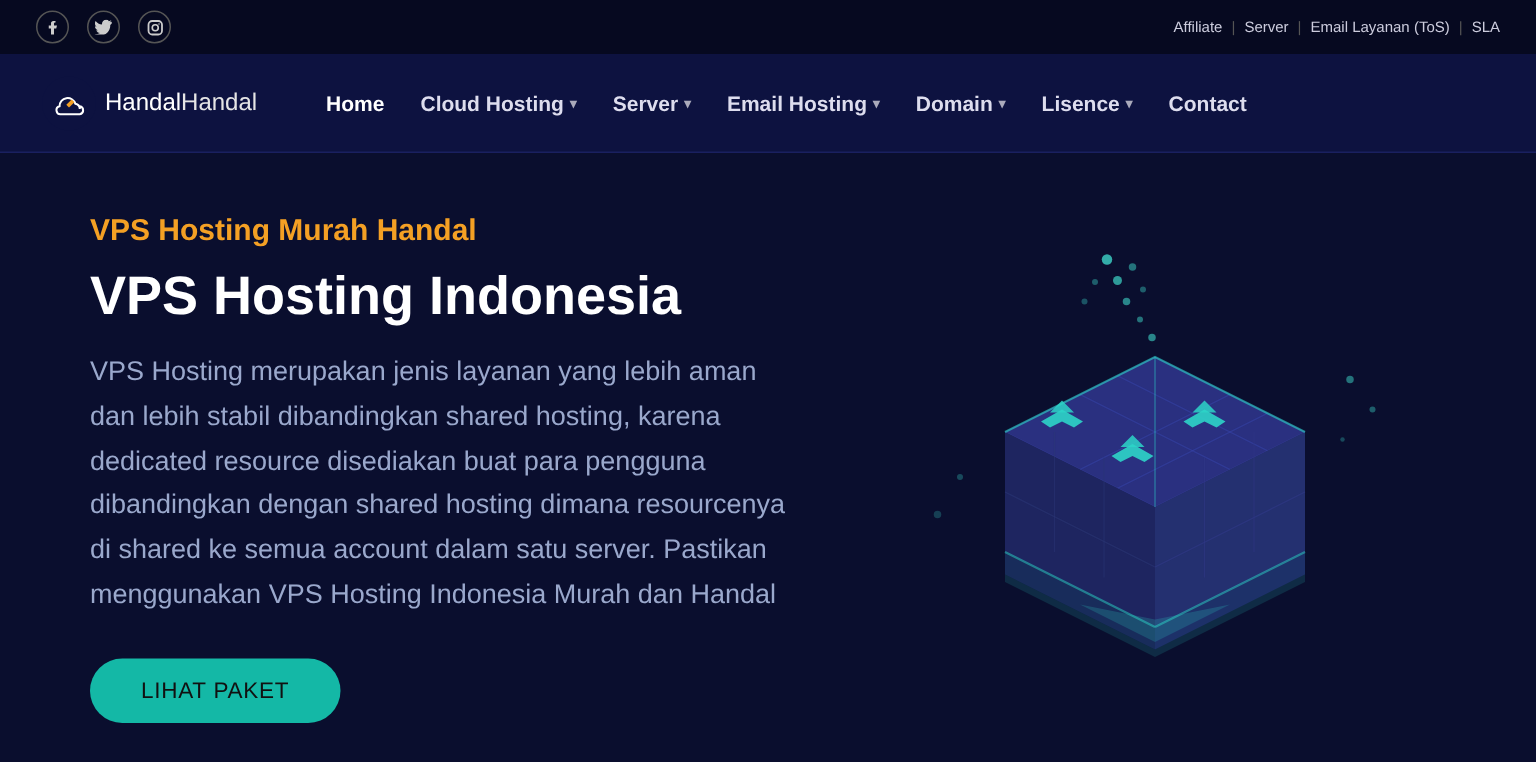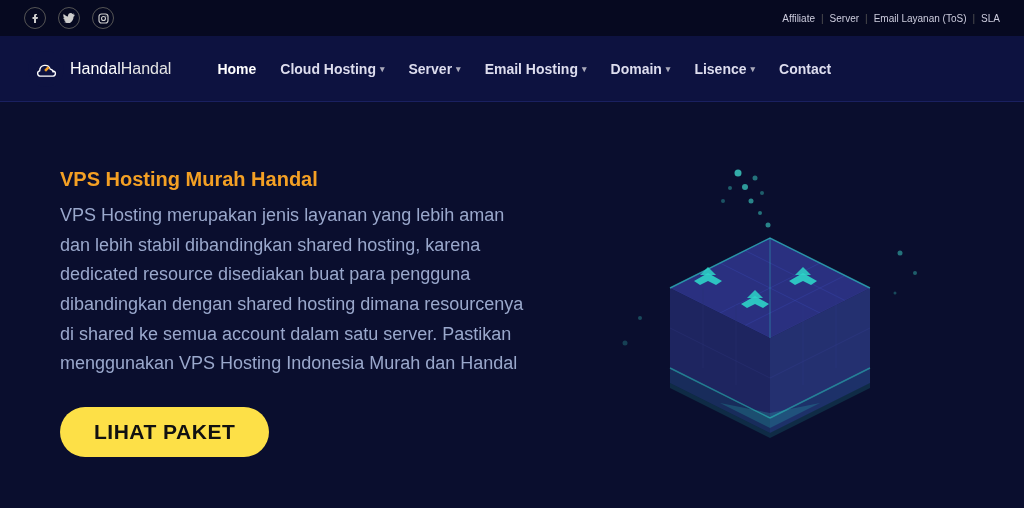--- a/index.html
+++ b/index.html
@@ -127,27 +127,27 @@
       line-height: 1.15;
     }
     .hero-desc {
       color: #9aa8cc;
       font-size: 18px;
       line-height: 1.65;
       margin-bottom: 28px;
       max-width: 470px;
     }
     .hero-btn {
-      background: #fde047;
+      background: #14b8a6;
       color: #111;
       border: none;
       border-radius: 25px;
       padding: 13px 34px;
-      font-size: 21px;
-      font-weight: 700;
+      font-size: 15px;
+      font-weight: 400;
       cursor: pointer;
       letter-spacing: 0.5px;
     }
 
     .hero-right {
       flex: 0 0 380px;
       display: flex;
       align-items: center;
       justify-content: center;
       position: relative;
@@ -223,20 +223,21 @@
       <span>Lisence</span>
       <span class="nav-arrow">▾</span>
     </li>
     <li class="nav-item nav-contact">Contact</li>
   </ul>
 </nav>
 
 <section class="hero">
   <div class="hero-left">
     <p class="hero-subtitle">VPS Hosting Murah Handal</p>
+    <h1 class="hero-title">VPS Hosting Indonesia</h1>
     <p class="hero-desc">VPS Hosting merupakan jenis layanan yang lebih aman dan lebih stabil dibandingkan shared hosting, karena dedicated resource disediakan buat para pengguna dibandingkan dengan shared hosting dimana resourcenya di shared ke semua account dalam satu server. Pastikan menggunakan VPS Hosting Indonesia Murah dan Handal</p>
     <button class="hero-btn">LIHAT PAKET</button>
   </div>
 
   <div class="hero-right">
 
     <svg width="360" height="300" viewBox="0 0 360 300" fill="none" xmlns="http://www.w3.org/2000/svg">
 
       <circle cx="148" cy="10" r="3.5" fill="#3dd5c8" opacity="0.8"></circle>
       <circle cx="155" cy="24" r="3" fill="#3dd5c8" opacity="0.7"></circle>

